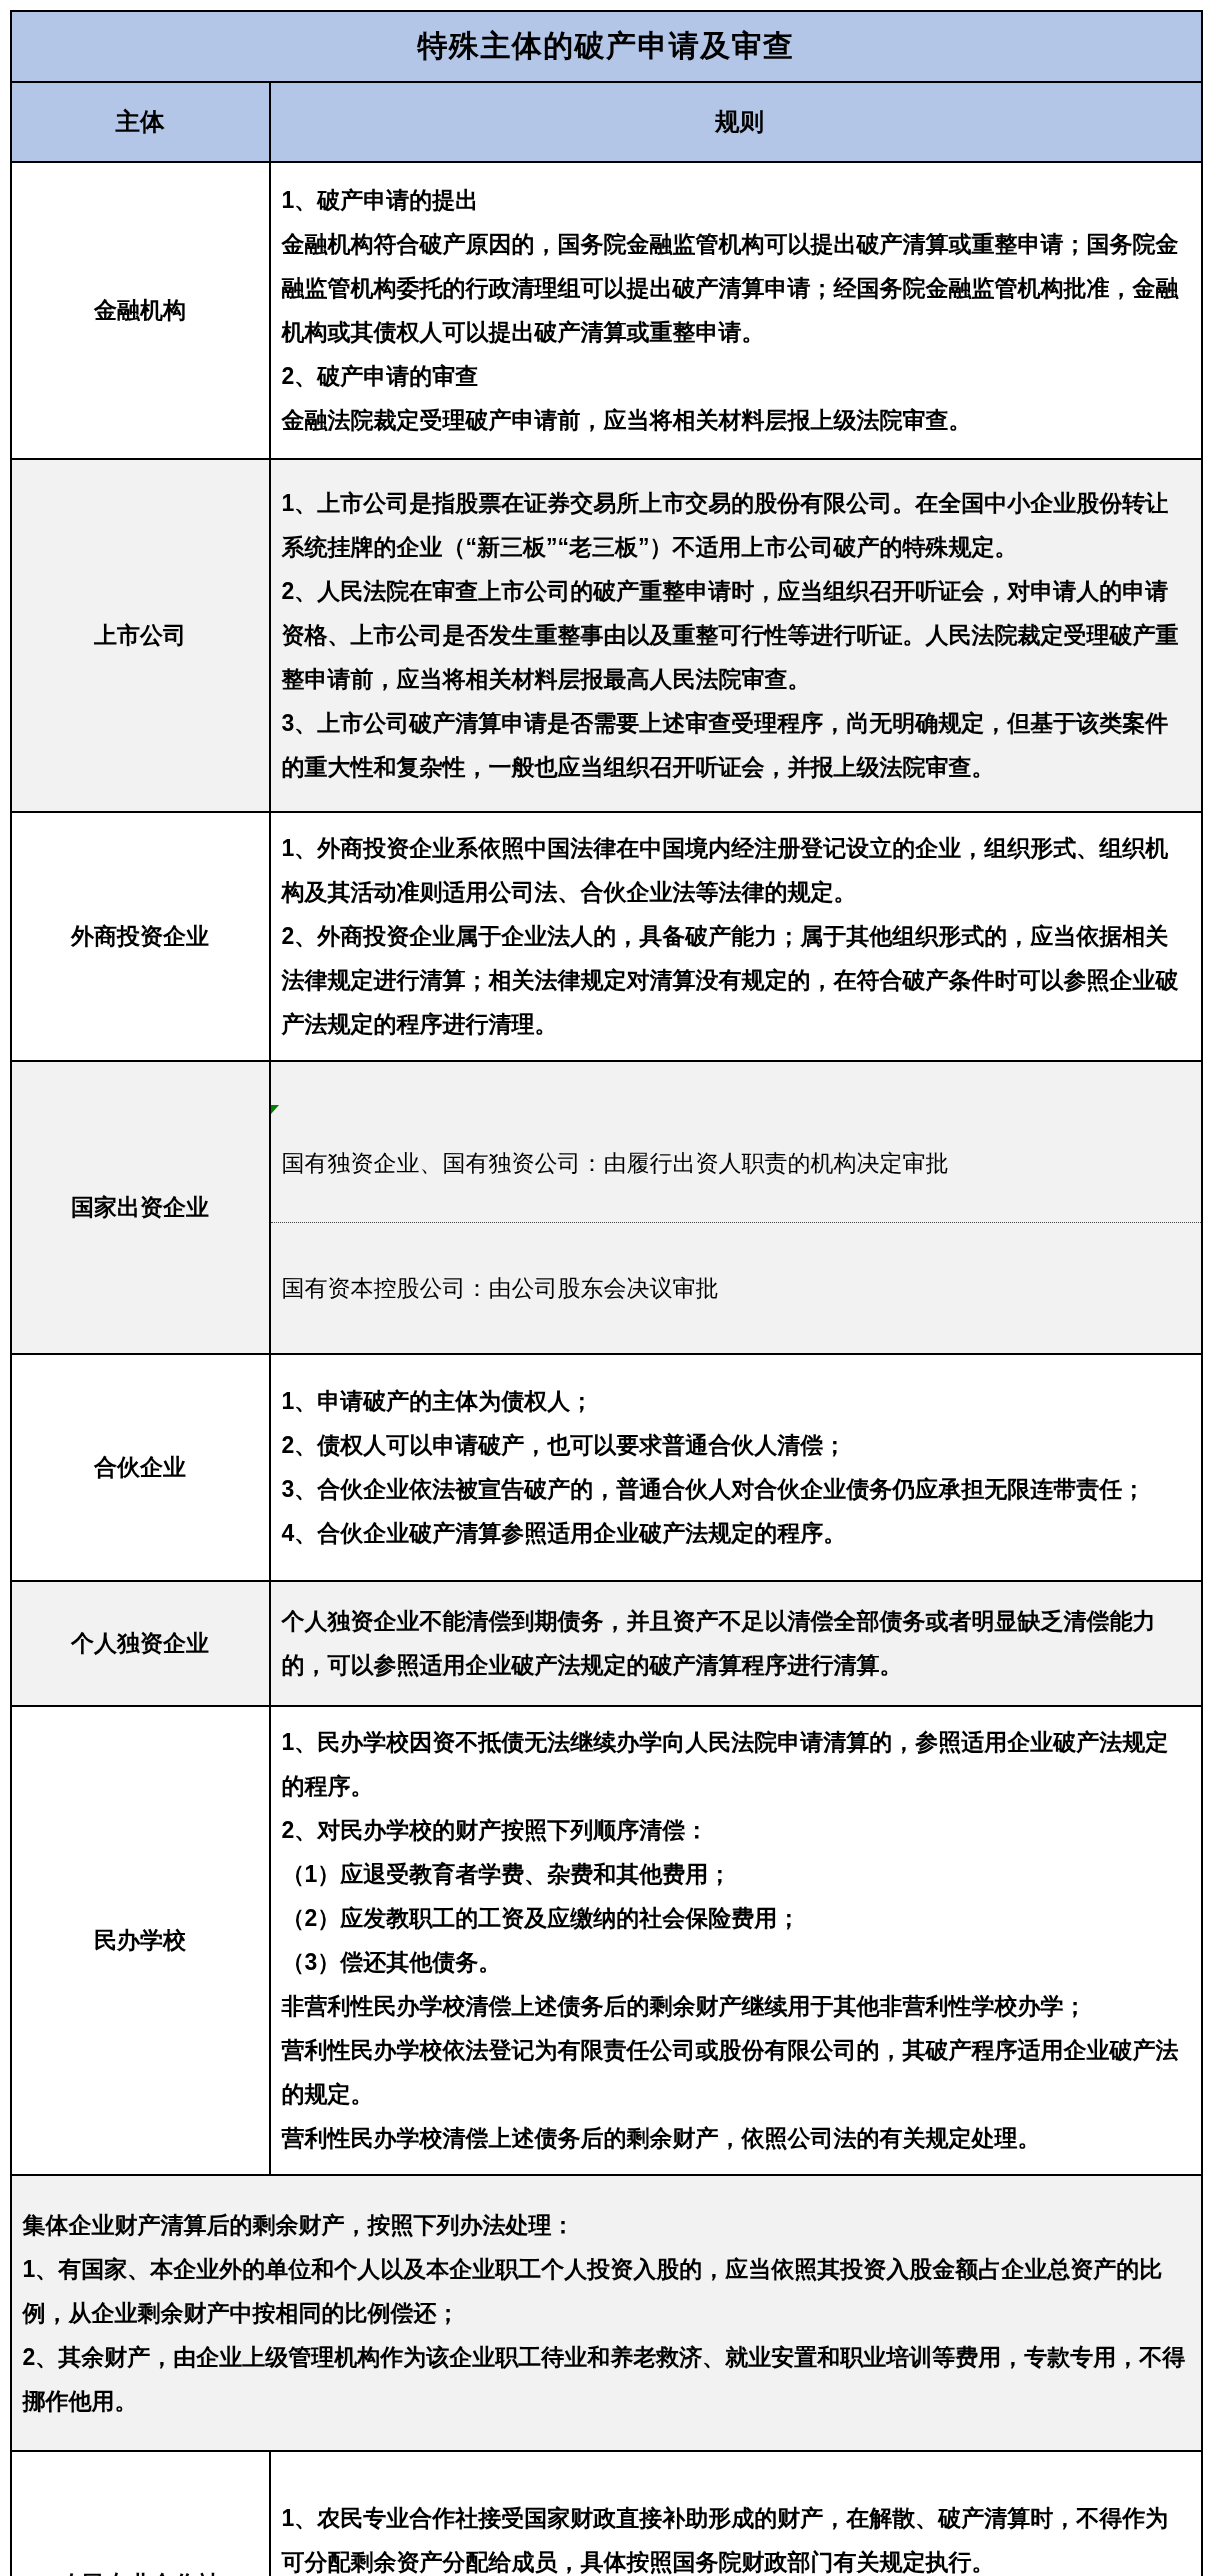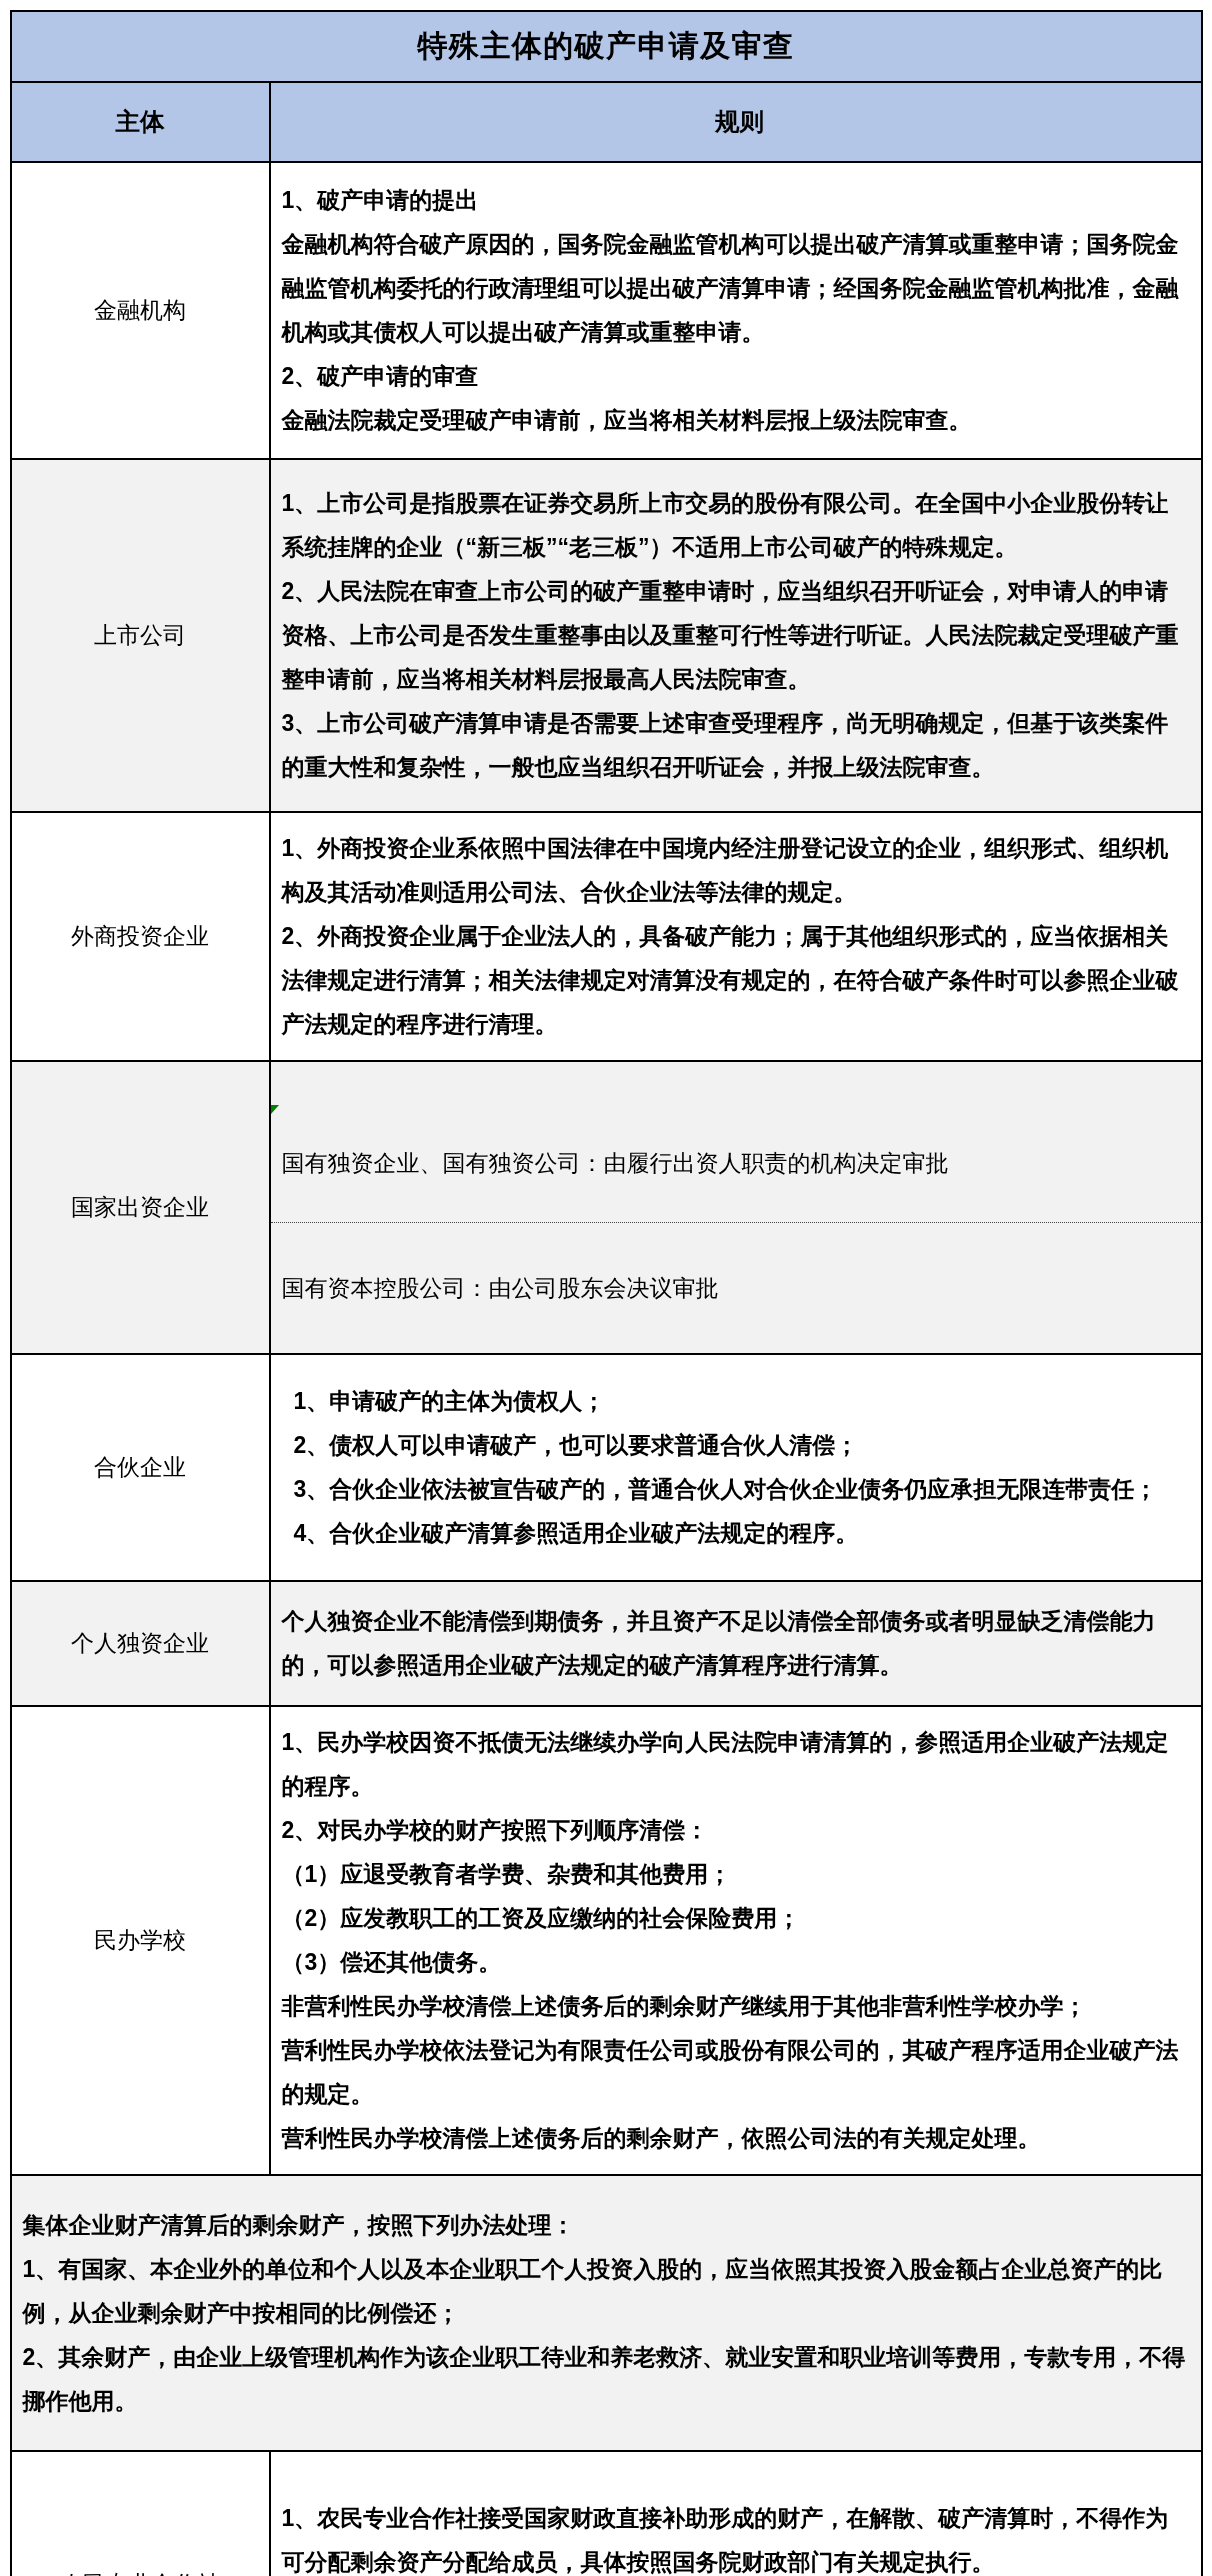--- a/index.html
+++ b/index.html
@@ -29,37 +29,38 @@
   }
   .row{display:flex;border-bottom:2px solid var(--border-color);background:var(--row-bg);}
   .row:last-child{border-bottom:none;}
   .row.alt{background:var(--row-alt-bg);}
   .subject-col{
     width:259px;flex:0 0 259px;
     border-right:2px solid var(--border-color);
     display:flex;align-items:center;justify-content:center;
     text-align:center;font-size:23px;line-height:33px;
     padding:4.1px;
+    font-weight:bold;
   }
   .rules-col{
     flex:1 1 auto;
     display:flex;flex-direction:column;justify-content:center;
     font-size:23px;line-height:44px;
     padding:13.6px 11px;
     font-weight:bold;
   }
   .header-cell{display:flex;align-items:center;justify-content:center;font-size:24.5px;}
   .header-cell.rules-head{flex:1 1 auto;padding-left:8px;}
   .header-cell.subject-head{width:259px;flex:0 0 259px;border-right:2px solid var(--border-color);}
   .para{text-align:left;}
   
   .r0 .rules-col{min-height:295px;}
   .r1 .rules-col{min-height:351px;}
   .r2 .rules-col{min-height:227px;}
-  .r4 .rules-col{min-height:225px;margin-left:12px;}
+  .r4 .rules-col{min-height:225px;}
   .r5 .rules-col{min-height:123px;}
   .r6 .rules-col{min-height:409px;}
   .r7 .rules-col{min-height:274px;}
   .r8 .rules-col{min-height:265px;}
   
   .rules-split{flex:1 1 auto;display:flex;flex-direction:column;padding:0;}
   .subcell{
     position:relative;
     display:flex;flex-direction:column;justify-content:center;
     font-size:23px;line-height:44px;

